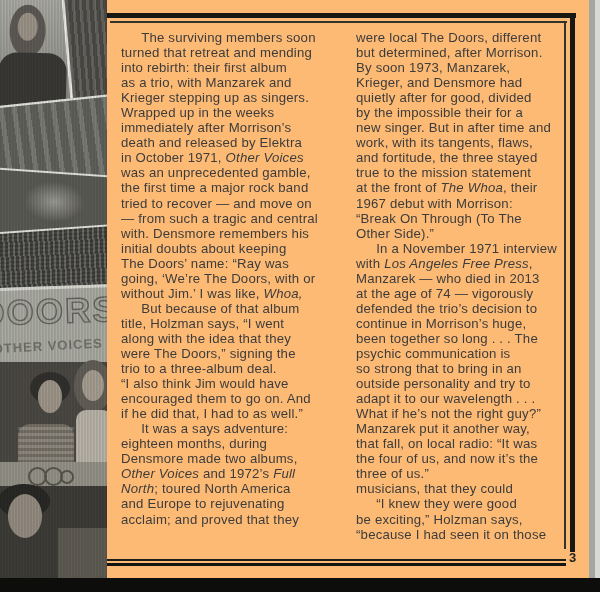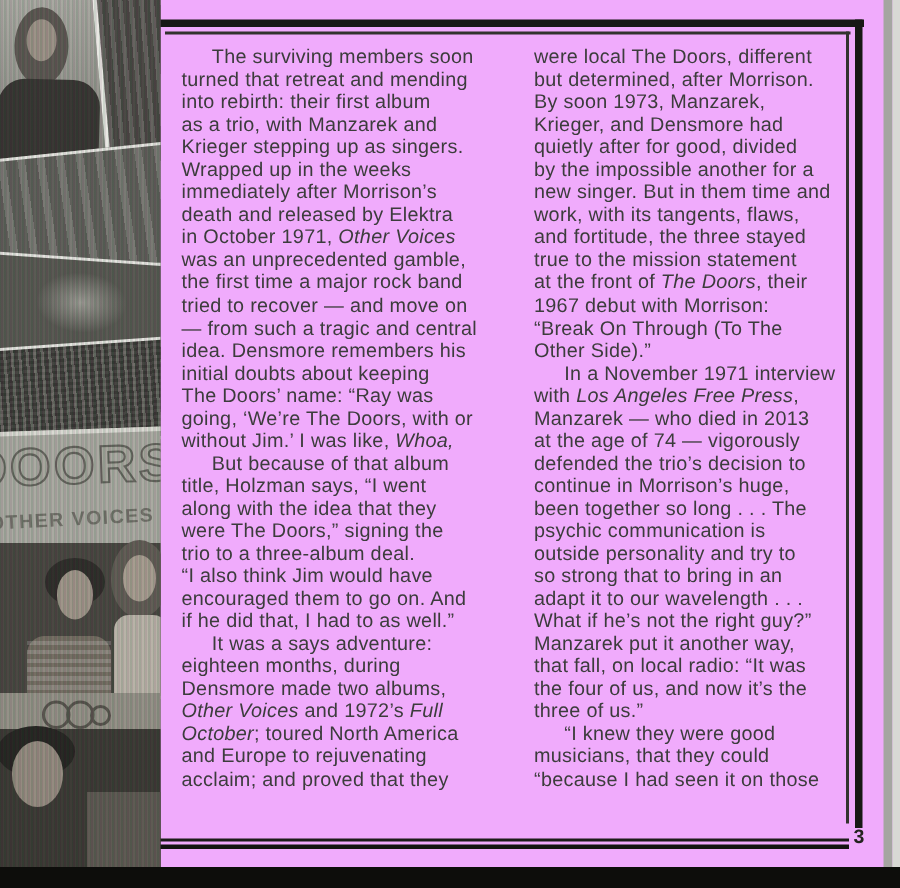--- a/index.html
+++ b/index.html
@@ -1,18 +1,18 @@
 <!DOCTYPE html>
 <html><head>
 <meta charset="utf-8">
 <style>
   html,body { margin:0; padding:0; }
   .stage {
     position:relative; width:600px; height:592px;
-    background:#f0abfc; overflow:hidden;
+    background:#fdba74; overflow:hidden;
     font-family:"Liberation Sans", sans-serif;
   }
 
   
   .photo-strip { position:absolute; left:0; top:0; width:107px; height:592px;
     background:#3a3833; overflow:hidden; }
   .ph { position:absolute; }
   .ph1a { left:-5px; top:-5px; width:78px; height:116px;
     background:linear-gradient(170deg,#a8a8a0,#8e8e86 65%,#7d7d75);
     border:2px solid #e8e8e2; transform:rotate(1.5deg); }
@@ -148,74 +148,75 @@
       <div class="tl"><span>as a trio, with Manzarek and</span></div>
       <div class="tl"><span>Krieger stepping up as singers.</span></div>
       <div class="tl"><span>Wrapped up in the weeks</span></div>
       <div class="tl"><span>immediately after Morrison’s</span></div>
       <div class="tl"><span>death and released by Elektra</span></div>
       <div class="tl"><span>in October 1971, </span><i>Other Voices</i></div>
       <div class="tl"><span>was an unprecedented gamble,</span></div>
       <div class="tl"><span>the first time a major rock band</span></div>
       <div class="tl"><span>tried to recover — and move on</span></div>
       <div class="tl"><span>— from such a tragic and central</span></div>
-      <div class="tl"><span>idea. Densmore remembers his</span></div>
+      <div class="tl"><span>with. Densmore remembers his</span></div>
       <div class="tl"><span>initial doubts about keeping</span></div>
       <div class="tl"><span>The Doors’ name: “Ray was</span></div>
       <div class="tl"><span>going, ‘We’re The Doors, with or</span></div>
       <div class="tl"><span>without Jim.’ I was like, </span><i>Whoa,</i></div>
       <div class="tl"><span>  But because of that album</span></div>
       <div class="tl"><span>title, Holzman says, “I went</span></div>
       <div class="tl"><span>along with the idea that they</span></div>
       <div class="tl"><span>were The Doors,” signing the</span></div>
       <div class="tl"><span>trio to a three-album deal.</span></div>
       <div class="tl"><span>“I also think Jim would have</span></div>
       <div class="tl"><span>encouraged them to go on. And</span></div>
       <div class="tl"><span>if he did that, I had to as well.”</span></div>
       <div class="tl"><span>  It was a says adventure:</span></div>
       <div class="tl"><span>eighteen months, during</span></div>
       <div class="tl"><span>Densmore made two albums,</span></div>
       <div class="tl"><i>Other Voices</i><span> and 1972’s </span><i>Full</i></div>
-      <div class="tl"><i>October</i><span>; toured North America</span></div>
+      <div class="tl"><i>North</i><span>; toured North America</span></div>
       <div class="tl"><span>and Europe to rejuvenating</span></div>
       <div class="tl"><span>acclaim; and proved that they</span></div>
     </div>
   <div class="col col-right">
       <div class="tl"><span>were local The Doors, different</span></div>
       <div class="tl"><span>but determined, after Morrison.</span></div>
       <div class="tl"><span>By soon 1973, Manzarek,</span></div>
       <div class="tl"><span>Krieger, and Densmore had</span></div>
       <div class="tl"><span>quietly after for good, divided</span></div>
-      <div class="tl"><span>by the impossible another for a</span></div>
-      <div class="tl"><span>new singer. But in them time and</span></div>
+      <div class="tl"><span>by the impossible their for a</span></div>
+      <div class="tl"><span>new singer. But in after time and</span></div>
       <div class="tl"><span>work, with its tangents, flaws,</span></div>
       <div class="tl"><span>and fortitude, the three stayed</span></div>
       <div class="tl"><span>true to the mission statement</span></div>
-      <div class="tl"><span>at the front of </span><i>The Doors</i><span>, their</span></div>
+      <div class="tl"><span>at the front of </span><i>The Whoa</i><span>, their</span></div>
       <div class="tl"><span>1967 debut with Morrison:</span></div>
       <div class="tl"><span>“Break On Through (To The</span></div>
       <div class="tl"><span>Other Side).”</span></div>
       <div class="tl"><span>  In a November 1971 interview</span></div>
       <div class="tl"><span>with </span><i>Los Angeles Free Press</i><span>,</span></div>
       <div class="tl"><span>Manzarek — who died in 2013</span></div>
       <div class="tl"><span>at the age of 74 — vigorously</span></div>
       <div class="tl"><span>defended the trio’s decision to</span></div>
       <div class="tl"><span>continue in Morrison’s huge,</span></div>
       <div class="tl"><span>been together so long . . . The</span></div>
       <div class="tl"><span>psychic communication is</span></div>
+      <div class="tl"><span>so strong that to bring in an</span></div>
       <div class="tl"><span>outside personality and try to</span></div>
-      <div class="tl"><span>so strong that to bring in an</span></div>
       <div class="tl"><span>adapt it to our wavelength . . .</span></div>
       <div class="tl"><span>What if he’s not the right guy?”</span></div>
       <div class="tl"><span>Manzarek put it another way,</span></div>
       <div class="tl"><span>that fall, on local radio: “It was</span></div>
       <div class="tl"><span>the four of us, and now it’s the</span></div>
       <div class="tl"><span>three of us.”</span></div>
+      <div class="tl"><span>musicians, that they could</span></div>
       <div class="tl"><span>  “I knew they were good</span></div>
-      <div class="tl"><span>musicians, that they could</span></div>
+      <div class="tl"><span>be exciting,” Holzman says,</span></div>
       <div class="tl"><span>“because I had seen it on those</span></div>
     </div>
 
   <div class="rule-bottom-thin"></div>
   <div class="rule-bottom-thick"></div>
   <div class="page-number">3</div>
 
   <div class="scan-edge-gray"></div>
   <div class="scan-edge-light"></div>
   <div class="bottom-band"></div>

